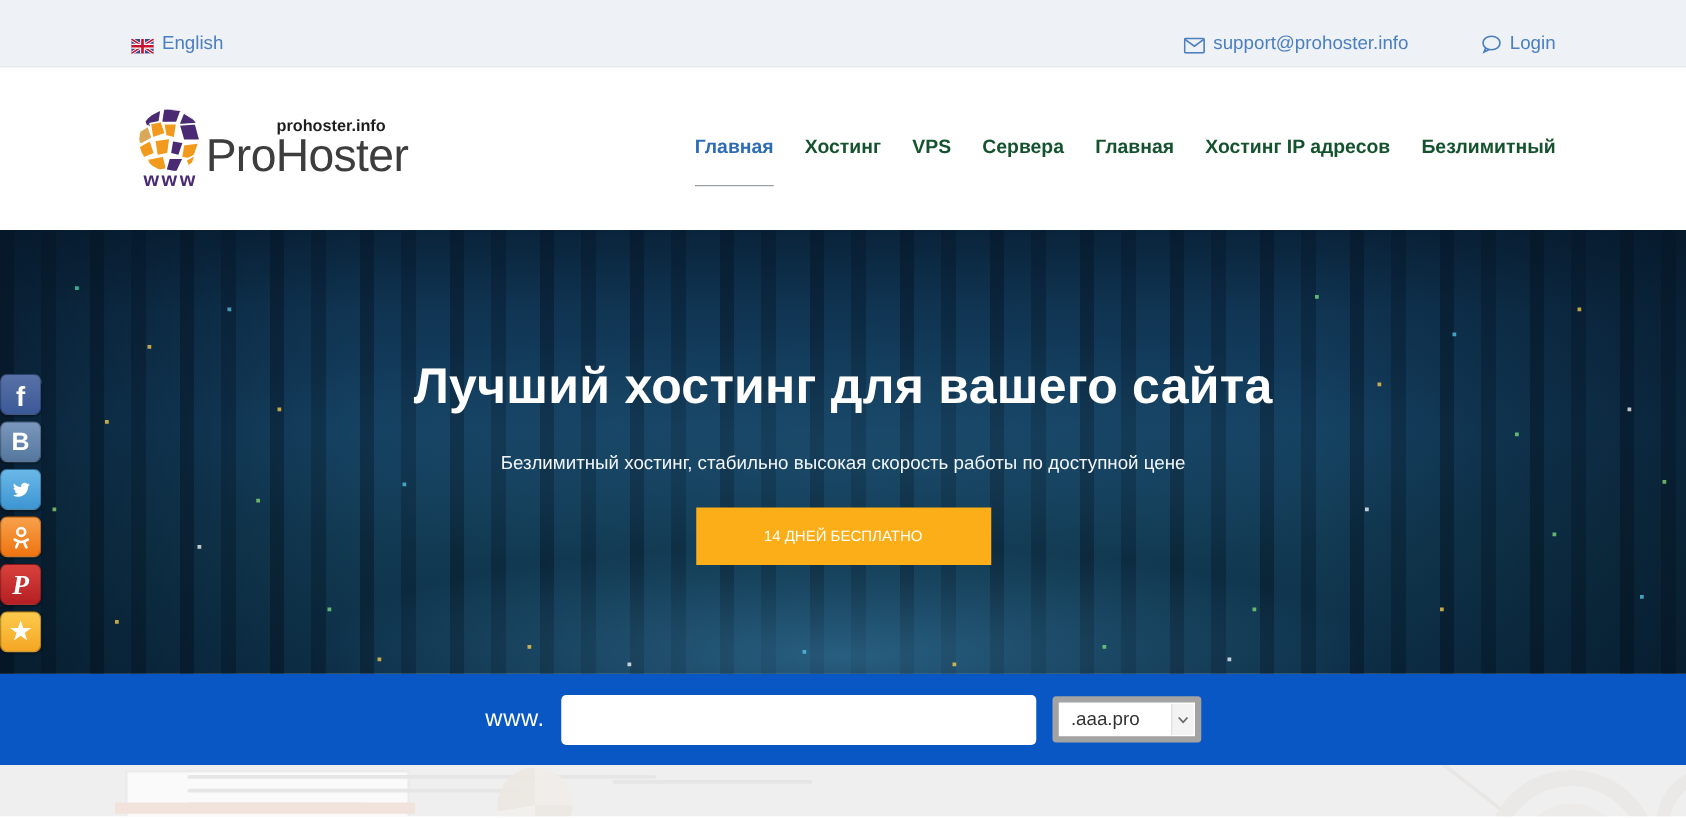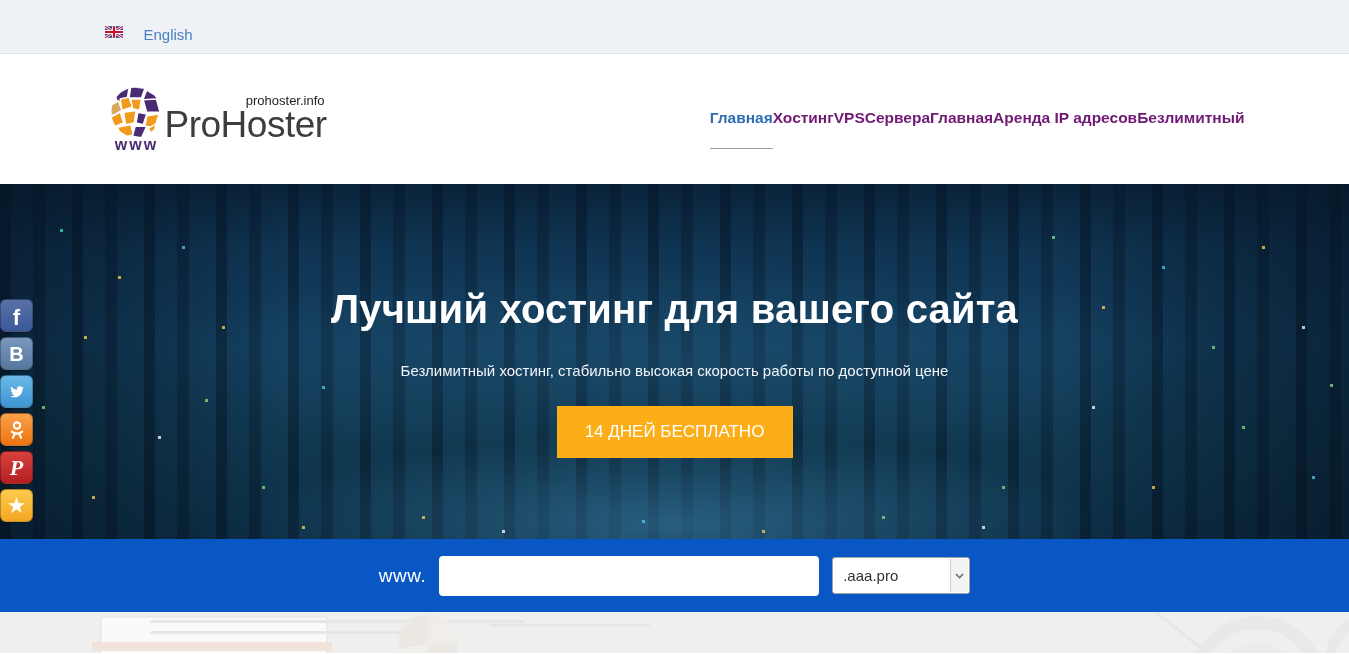--- a/index.html
+++ b/index.html
@@ -4,35 +4,35 @@
 <style>
   * { margin:0; padding:0; box-sizing:border-box; }
   html,body { background:#fff; }
   body { font-family:"Liberation Sans", sans-serif; }
   .page { position:relative; width:1349px; height:654px; overflow:hidden; background:#fff; }
   .container { width:1140px; margin:0 auto; }
 
   
   .topbar { height:54px; background:#eef1f5; border-bottom:1px solid #e1e5ea; }
   .topbar-inner { height:100%; display:flex; align-items:center; justify-content:space-between; }
-  .topbar a { display:flex; align-items:flex-start; gap:21px; color:#4b7fc0; font-size:15px; text-decoration:none; cursor:pointer;margin-top:16px; }
+  .topbar a { display:flex; align-items:flex-end; gap:7px; color:#4b7fc0; font-size:15px; text-decoration:none; cursor:pointer;margin-top:16px; }
   .topbar-right { display:flex; align-items:center; gap:58px; }
   .ticon { display:inline-flex; align-items:center; }
 
   
   .header { height:130px; background:#fff; }
   .header-inner { height:100%; display:flex; align-items:center; justify-content:space-between; }
   .logo { display:flex; align-items:center; text-decoration:none; cursor:pointer; }
   .logo-globe { position:relative; width:64px; display:flex; flex-direction:column; align-items:center; }
   .logo-www { font-size:16px; font-weight:bold; letter-spacing:2px; color:#4b2a74; margin-top:-7px; }
   .logo-text { display:flex; flex-direction:column; align-items:flex-end; margin-left:-4px; }
-  .logo-domain { font-size:13px; font-weight:normal; color:#1e1e1e; margin-bottom:-2px; margin-right:2px; }
+  .logo-domain { font-size:13px; font-weight:bold; color:#1e1e1e; margin-bottom:-2px; margin-right:18px; }
   .logo-brand { font-size:37px; color:#3d3d3d; letter-spacing:-0.5px; line-height:1.05; }
-  .nav { display:flex; align-items:center; }
-  .nav a { position:relative; font-size:15.5px; font-weight:bold; color:#701a75; text-decoration:none; cursor:pointer; padding-bottom:2px; }
+  .nav { display:flex; align-items:center; gap:25px; }
+  .nav a { position:relative; font-size:15.5px; font-weight:bold; color:#14532d; text-decoration:none; cursor:pointer; padding-bottom:2px; }
   .nav a.active { color:#2e6db4; }
   .nav a.active::after { content:""; position:absolute; left:0; right:0; bottom:-20px; height:1px; background:#9aa0a6; }
 
   
   .hero { position:relative; height:355px; overflow:hidden; text-align:center; color:#fff;
     background:
       linear-gradient(180deg, rgba(5,22,38,.55) 0%, rgba(5,22,38,.1) 18%, rgba(5,22,38,0) 40%),
       radial-gradient(ellipse 42% 34% at 50% 96%, rgba(62,132,172,.55), rgba(62,132,172,0) 75%),
       radial-gradient(ellipse 55% 40% at 50% 50%, rgba(36,88,120,.40), rgba(36,88,120,0) 72%),
       linear-gradient(90deg, rgba(3,15,28,.55) 0%, rgba(3,15,28,0) 22%, rgba(3,15,28,0) 78%, rgba(3,15,28,.55) 100%),
@@ -45,21 +45,21 @@
       182px 62px 0 #58c8e8, 222px 142px 0 #ffd34d, 158px 252px 0 #ffffff, 262px 302px 0 #7fe27f,
       322px 202px 0 #58c8e8, 92px 312px 0 #ffd34d, 30px 120px 0 #ffffff, 205px 215px 0 #8fe070,
       1052px 52px 0 #7fe27f, 1102px 122px 0 #ffd34d, 1162px 82px 0 #58c8e8, 1212px 162px 0 #7fe27f,
       1262px 62px 0 #ffd34d, 1302px 142px 0 #ffffff, 1242px 242px 0 #7fe27f, 1152px 302px 0 #ffd34d,
       1312px 292px 0 #58c8e8, 1092px 222px 0 #ffffff, 1330px 200px 0 #8fe070,
       302px 342px 0 #ffd34d, 422px 332px 0 #ffd34d, 502px 346px 0 #ffffff, 642px 336px 0 #58c8e8,
       762px 346px 0 #ffd34d, 882px 332px 0 #7fe27f, 982px 342px 0 #ffffff, 1002px 302px 0 #7fe27f; }
   .hero-title { position:relative; padding-top:103px; font-size:40px; font-weight:bold; letter-spacing:.2px; }
   .hero-sub { position:relative; margin-top:30px; font-size:15px; color:#f2f6fa; }
   .hero-cta { position:relative; display:inline-block; margin-top:27px; min-width:236px; padding:16px 19px;
-    background:#fbae17; color:#fff; font-size:17px; text-decoration:none; cursor:pointer; }
+    background:#fbae17; color:#fff; font-size:12px; text-decoration:none; cursor:pointer; }
 
   
   .social { position:absolute; left:0; top:115px; display:flex; flex-direction:column; gap:5px; z-index:5; }
   .sb { width:33px; height:33px; border-radius:6px; display:flex; align-items:center; justify-content:center;
         cursor:pointer; text-decoration:none; border:1px solid rgba(0,0,0,.25); box-shadow:0 1px 2px rgba(0,0,0,.3); }
   .sb-glyph { color:#fff; font-weight:bold; font-size:20px; line-height:1; }
   .sb-fb  { background:linear-gradient(#5872a7,#3b5998); }
   .sb-fb .sb-glyph { font-size:22px; margin-top:4px; }
   .sb-vk  { background:linear-gradient(#7b97bd,#54779e); }
   .sb-tw  { background:linear-gradient(#6ab8e8,#3d95d2); }
@@ -68,21 +68,21 @@
   .sb-pin .sb-glyph { font-family:"Liberation Serif", serif; font-style:italic; font-size:22px; }
   .sb-star{ background:linear-gradient(#fccb4d,#f5a623); }
   .sb-star .sb-glyph { font-size:19px; }
 
   
   .domainbar { height:73px; background:#0857c4; display:flex; align-items:center; }
   .domainbar-inner { display:flex; align-items:center; justify-content:center; gap:13px; width:100%; }
   .www { color:#fff; font-size:19px; letter-spacing:.5px; }
   .domain-input { width:380px; height:40px; border:none; border-radius:4px; padding:0 12px; font-size:15px;
                   font-family:"Liberation Sans", sans-serif; outline:none; background:#fff; color:#333; }
-  .tld-wrap { position:relative; width:138px; height:37px; background:#fff; border:1px solid #a3a3a3; border-radius:3px; }
+  .tld-wrap { position:relative; width:119px; height:37px; background:#fff; border:5px solid #a3a3a3; border-radius:3px; }
   .tld-select { appearance:none; -webkit-appearance:none; width:100%; height:100%; border:none; background:transparent;
                 padding:0 24px 0 10px; font-size:15px; color:#333; font-family:"Liberation Sans", sans-serif; cursor:pointer; outline:none; }
   .tld-arrow { position:absolute; top:1px; right:1px; bottom:1px; width:18px; background:#f3f3f3;
                border-left:1px solid #cfcfcf; border-radius:0 2px 2px 0; display:flex; align-items:center; justify-content:center; pointer-events:none; }
   .search-btn { width:135px; height:41px; border:none; border-radius:21px; background:#ef8e0e; color:#fff;
                 font-size:15px; font-weight:bold; letter-spacing:.5px; cursor:pointer; font-family:"Liberation Sans", sans-serif; }
 
   
   .footer-strip { position:relative; height:41px; background:#efefef; overflow:hidden; }
   .fs-doc { position:absolute; left:100px; top:4px; width:228px; height:70px; background:#fafafa; border:2px solid #ebebeb; border-radius:3px; }
@@ -107,20 +107,40 @@
           <svg width="18" height="12" viewBox="0 0 17 11">
             <rect width="17" height="11" fill="#3b4a8c"></rect>
             <path stroke="#fff" stroke-width="2.4" d="M0 0 L17 11 M17 0 L0 11"></path>
             <path stroke="#c8102e" stroke-width="1.1" d="M0 0 L17 11 M17 0 L0 11"></path>
             <path stroke="#fff" stroke-width="3.6" d="M8.5 0 V11 M0 5.5 H17"></path>
             <path stroke="#c8102e" stroke-width="2" d="M8.5 0 V11 M0 5.5 H17"></path>
           </svg>
         </span>
         <span>English</span>
       </a>
+      <div class="topbar-right">
+        <a>
+          <span class="ticon">
+            <svg width="17" height="13" viewBox="0 0 17 13" fill="none" stroke="#4b7fc0" stroke-width="1.3">
+              <rect x="0.7" y="0.7" width="15.6" height="11.6" rx="1"></rect>
+              <path d="M1 1.5 L8.5 7 L16 1.5"></path>
+            </svg>
+          </span>
+          <span>support@prohoster.info</span>
+        </a>
+        <a>
+          <span class="ticon">
+            <svg width="16" height="15" viewBox="0 0 16 15" fill="none" stroke="#4b7fc0" stroke-width="1.3">
+              <ellipse cx="8.2" cy="6.4" rx="6.8" ry="5.4"></ellipse>
+              <path d="M3.6 10.3 L2.2 13.6 L6.4 11.6"></path>
+            </svg>
+          </span>
+          <span>Login</span>
+        </a>
+      </div>
     </div>
   </div>
 
   <div class="header">
     <div class="container header-inner">
       <a class="logo">
         <span class="logo-globe">
           <svg width="62" height="58" viewBox="0 0 70 64">
             <defs>
                 <clipPath id="gclip">
@@ -151,21 +171,21 @@
           <span class="logo-domain">prohoster.info</span>
           <span class="logo-brand">ProHoster</span>
         </span>
       </a>
       <nav class="nav">
         <a class="active">Главная</a>
         <a>Хостинг</a>
         <a>VPS</a>
         <a>Сервера</a>
         <a>Главная</a>
-        <a>Аренда IP адресов</a>
+        <a>Хостинг IP адресов</a>
         <a>Безлимитный</a>
       </nav>
     </div>
   </div>
 
   <section class="hero">
     <div class="leds"></div>
 
     <div class="social">
       <a class="sb sb-fb">

